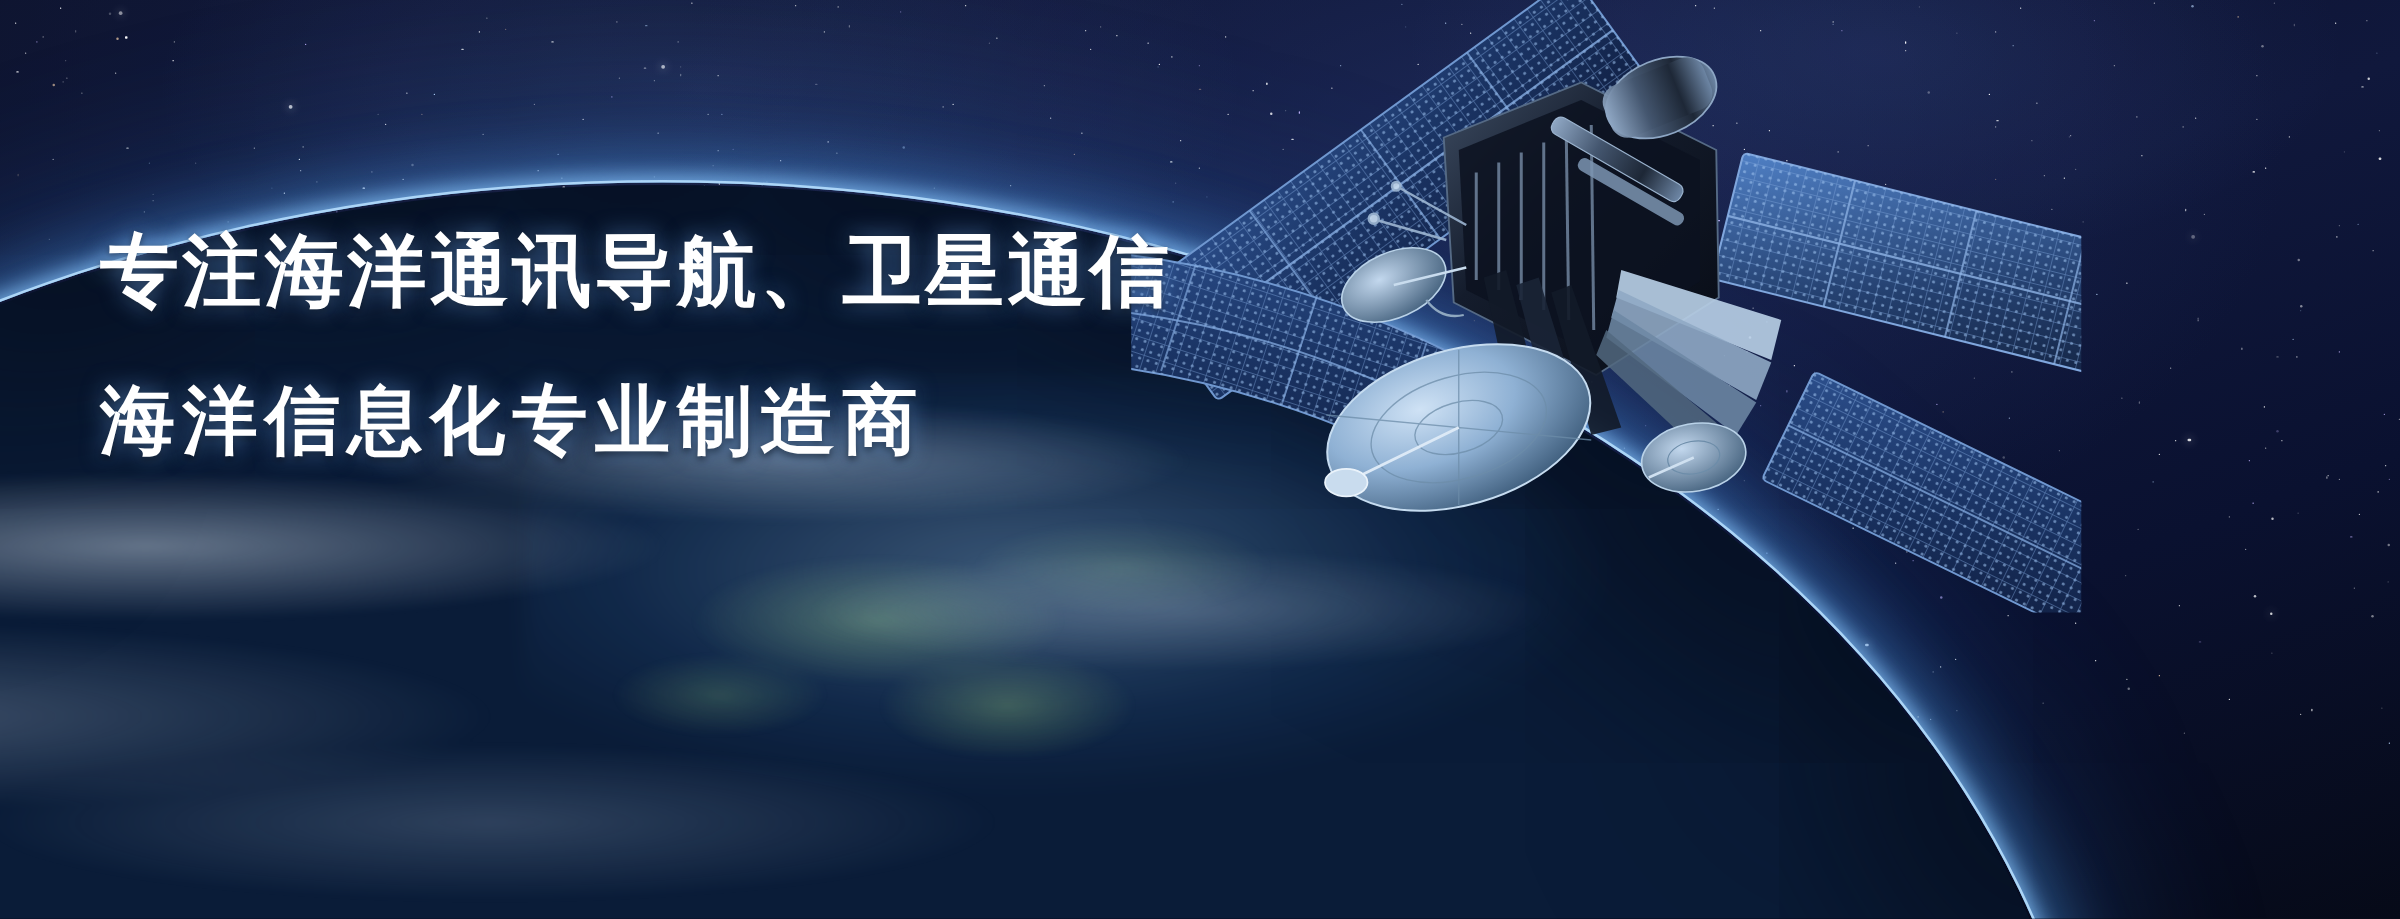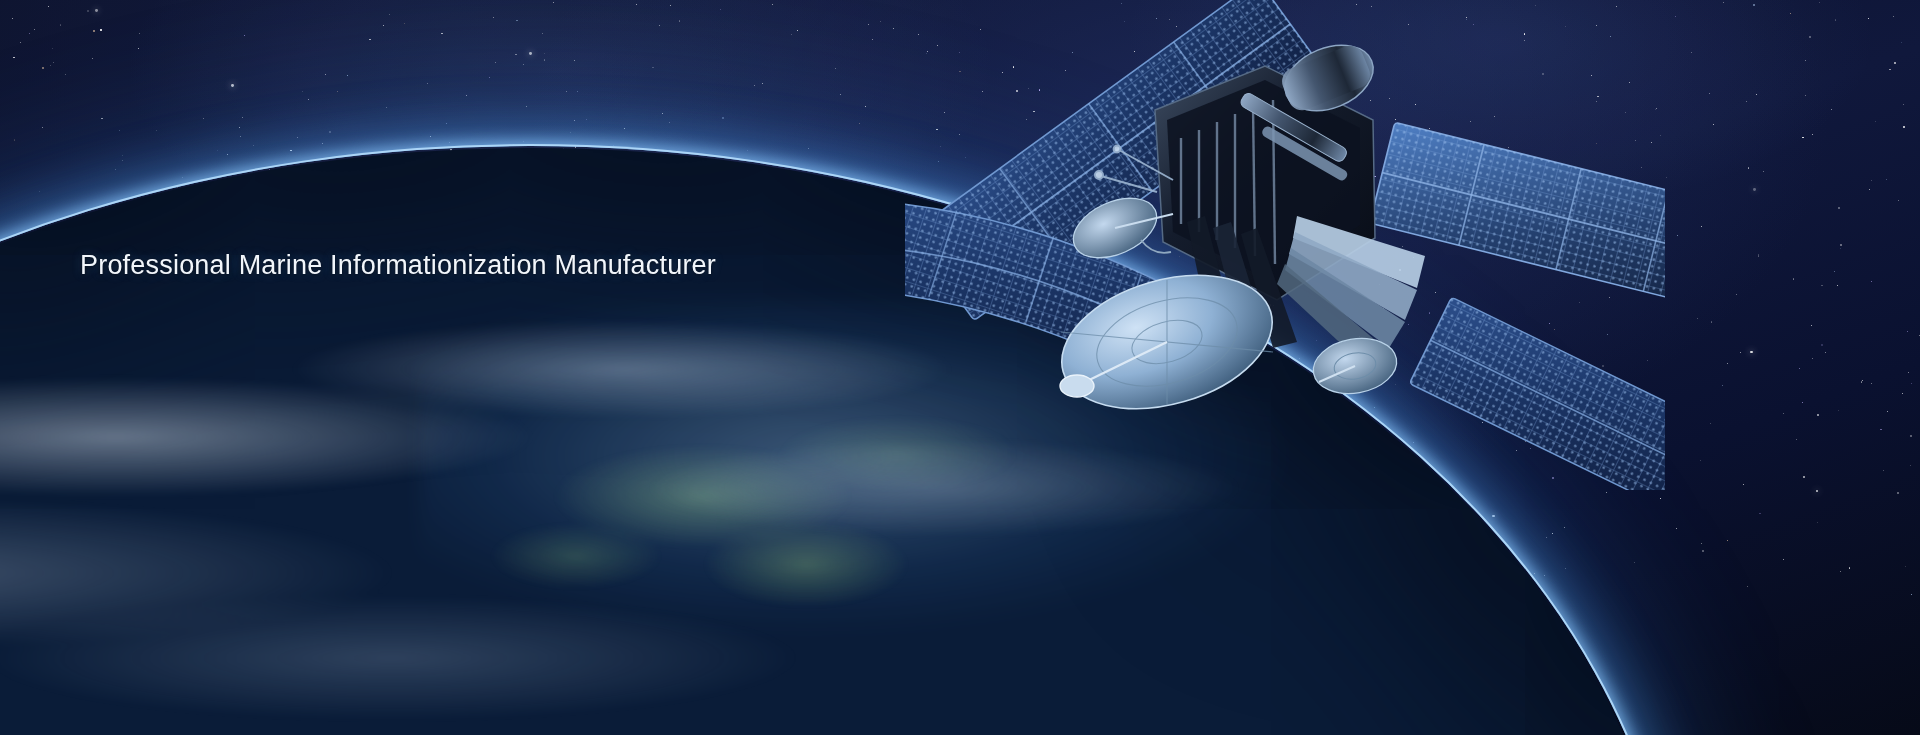--- a/index.html
+++ b/index.html
@@ -815,17 +815,18 @@
       <g stroke="#9db6d2" stroke-width="2" opacity=".9">
         <path d="M252 222 L196 206"></path>
         <path d="M268 210 L214 180"></path>
         <circle cx="194" cy="205" r="4" fill="#c8dcf0"></circle>
         <circle cx="212" cy="179" r="3.4" fill="#c8dcf0"></circle>
       </g>
     </svg>
   </div>
 
   <div class="copy">
+    <div class="h-cn">专注海洋通讯导航、卫星通信</div>
     <div class="gap"></div>
-    <div class="h-en">Professional Marine Informationization Manufacturer</div>
+    <div class="h-cn second">海洋信息化专业制造商</div>
   </div>
 
 </div>
 
 </body></html>

